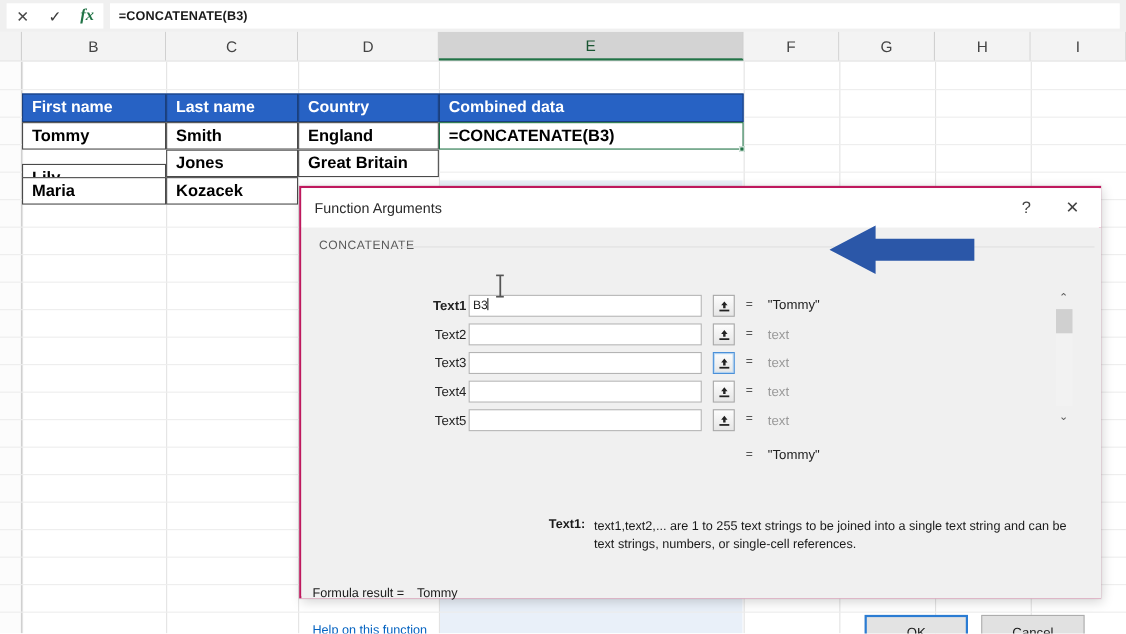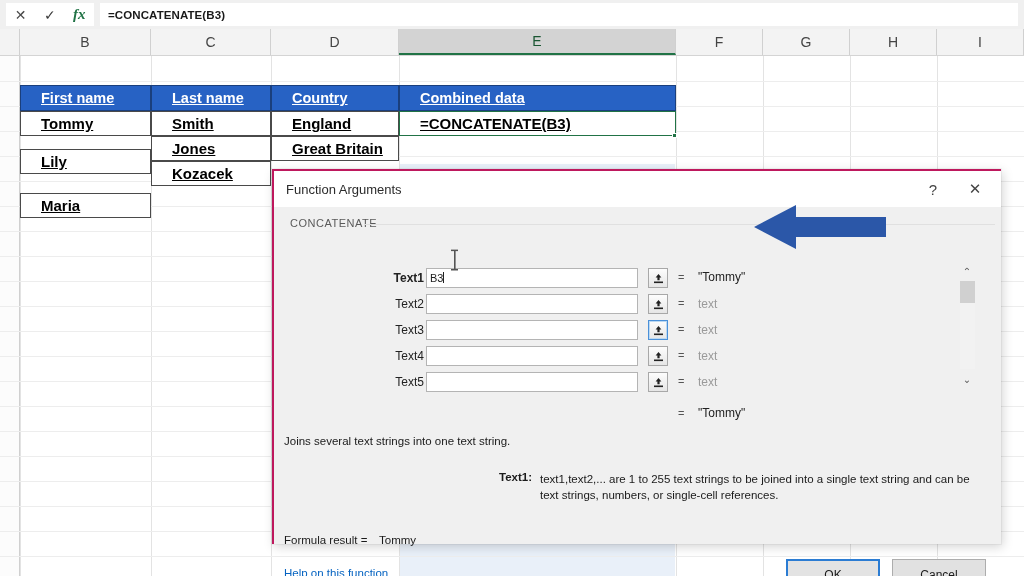--- a/index.html
+++ b/index.html
@@ -72,23 +72,23 @@
   #rowhdr-strip{
     position:absolute;left:0;top:0;width:20px;height:520px;background:#fcfcfc;
     border-right:1px solid #d0d0d0;box-sizing:border-box;
   }
 
   
   .cell{
     position:absolute;
     box-sizing:border-box;
     display:flex;align-items:center;
-    padding-left:20px;
+    padding-left:8px;
     font-size:15px;
-    overflow:hidden;white-space:nowrap;text-decoration:underline;
+    overflow:hidden;white-space:nowrap;
   }
   .hdr-cell{
     background:#2762c4;color:#ffffff;font-weight:bold;
     border:1px solid #1a3f7d;
     font-size:14.5px;
   }
   .data-cell{
     background:#ffffff;color:#000000;
     border:1px solid #4a4a4a;
     font-weight:bold;font-size:15px;
@@ -314,21 +314,21 @@
   <div class="cell data-cell" style="left:20px;top:55px;width:131px;height:25px;">Tommy</div>
   <div class="cell data-cell" style="left:151px;top:55px;width:120px;height:25px;">Smith</div>
   <div class="cell data-cell" style="left:271px;top:55px;width:128px;height:25px;">England</div>
   <div class="cell formula-cell" style="left:399px;top:55px;width:277px;height:25px;">=CONCATENATE(B3)</div>
   <div class="sel-fill" style="left:672px;top:77px;"></div>
 
   <div class="cell data-cell" style="left:20px;top:93px;width:131px;height:25px;">Lily</div>
   <div class="cell data-cell" style="left:151px;top:80px;width:120px;height:25px;">Jones</div>
   <div class="cell data-cell" style="left:271px;top:80px;width:128px;height:25px;">Great Britain</div>
 
-  <div class="cell data-cell" style="left:20px;top:105px;width:131px;height:25px;margin-top:32px;">Maria</div>
+  <div class="cell data-cell" style="left:20px;top:105px;width:131px;height:25px;">Maria</div>
   <div class="cell data-cell" style="left:151px;top:105px;width:120px;height:25px;">Kozacek</div>
 </div>
 
 <div id="dialog">
 
   <div id="dlg-titlebar">
     <span id="dlg-title">Function Arguments</span>
     <span class="dlg-tbtn" id="dlg-help-btn">?</span>
     <span class="dlg-tbtn" id="dlg-close-btn">✕</span>
   </div>
@@ -406,21 +406,20 @@
     <div id="arg-scroll">
       <div class="sb-arrow" id="sb-up">⌃</div>
       <div id="sb-track"></div>
       <div id="sb-thumb"></div>
       <div class="sb-arrow" id="sb-down">⌄</div>
     </div>
 
     <span id="result-eq">=</span>
     <span id="result-val">"Tommy"</span>
 
-    <div id="desc-main">Joins several text strings into one text string.</div>
     <div id="desc-arg-label">Text1:</div>
     <div id="desc-arg-text">text1,text2,... are 1 to 255 text strings to be joined into a single text string and can be text strings, numbers, or single-cell references.</div>
 
     <div id="formula-result-label">Formula result =</div>
     <div id="formula-result-value">Tommy</div>
 
     <div id="help-link">Help on this function</div>
     <div class="dlg-btn" id="ok-btn">OK</div>
     <div class="dlg-btn" id="cancel-btn">Cancel</div>
   </div>

